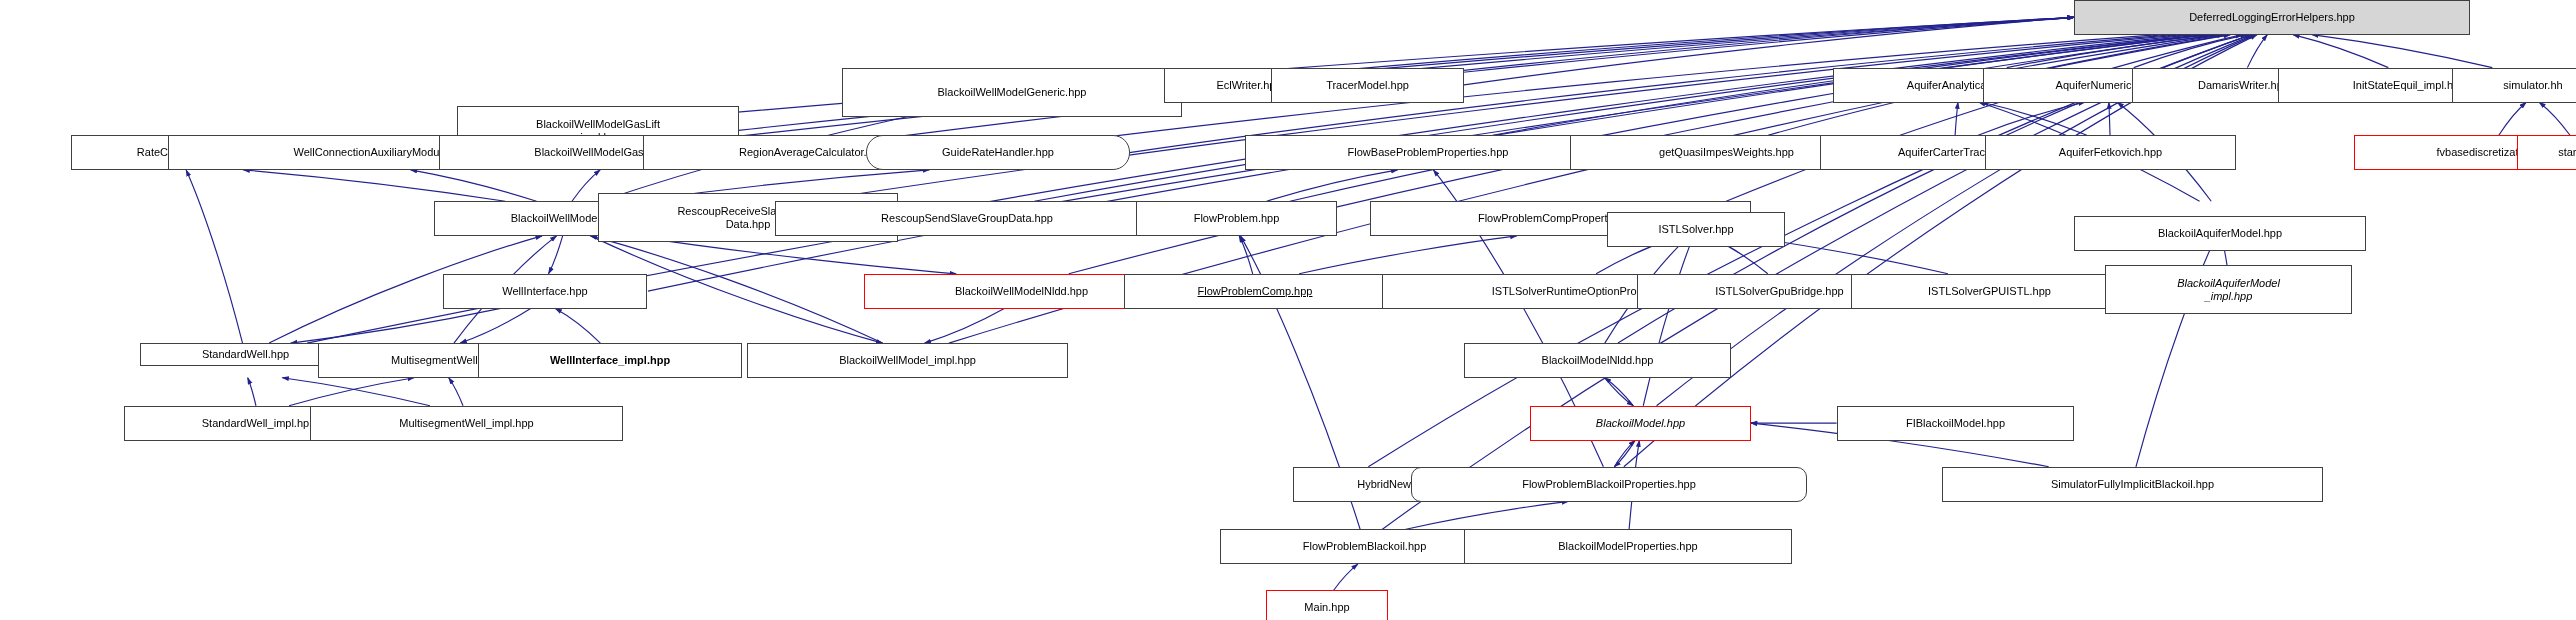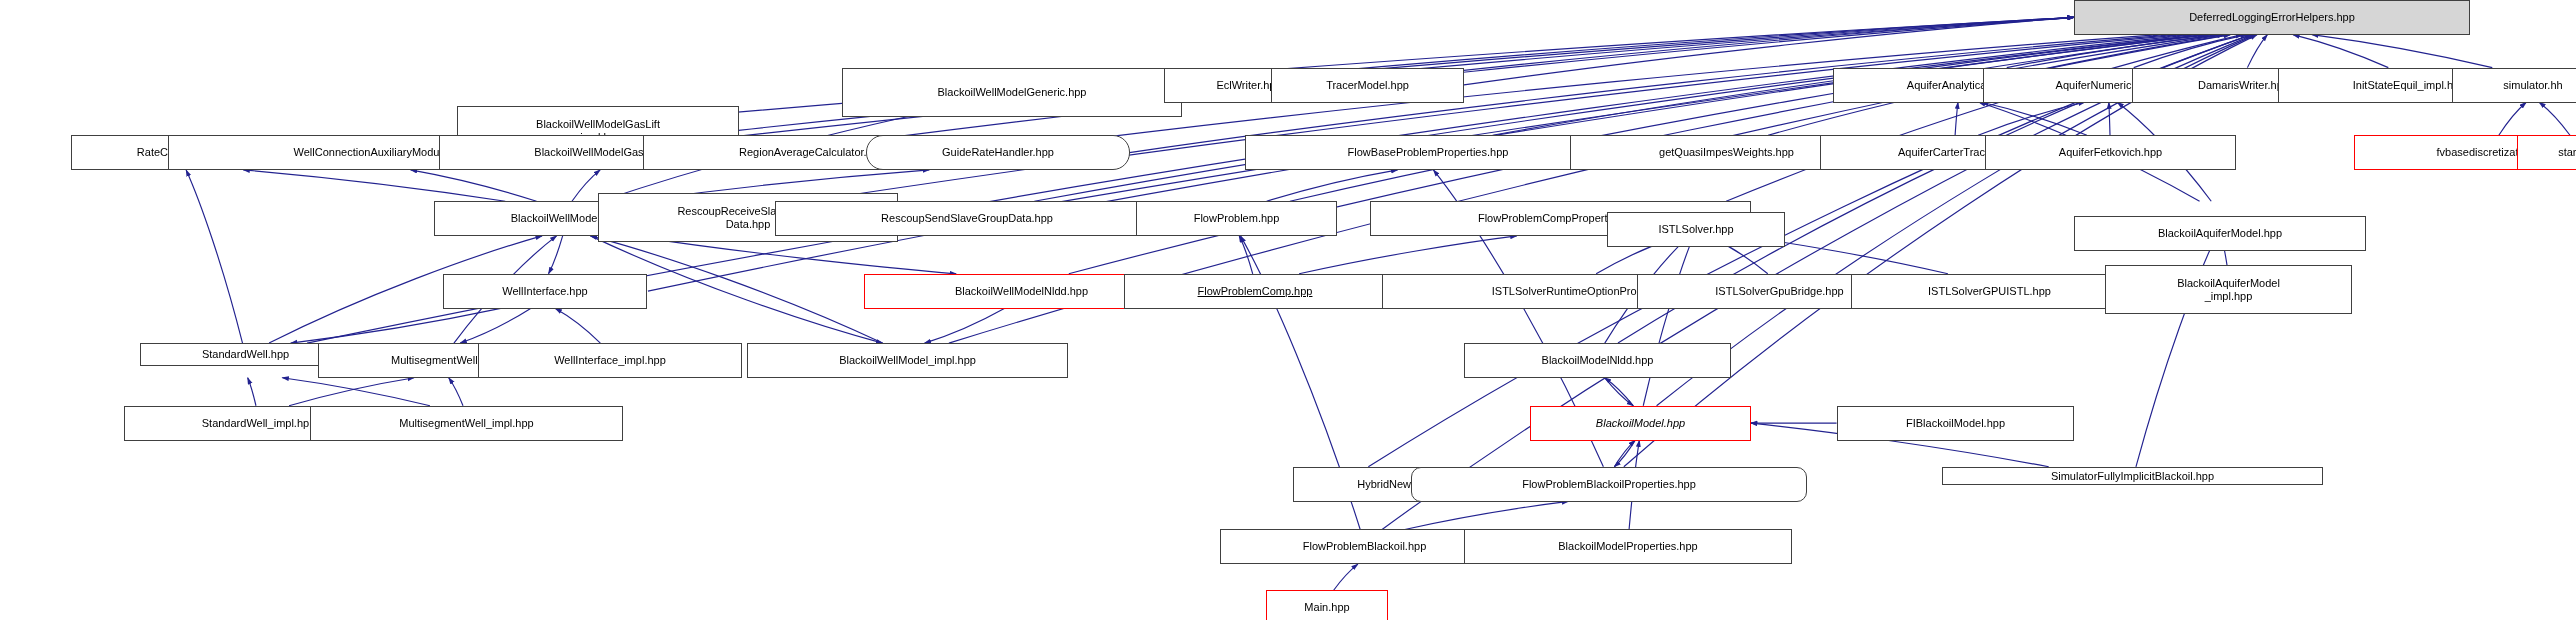--- a/index.html
+++ b/index.html
@@ -169,32 +169,32 @@
       <div class="node" style="left: 1136px; top: 201px; width: 201px; height: 35px;">FlowProblem.hpp</div>
       <div class="node" style="left: 1370px; top: 201px; width: 381px; height: 35px;">FlowProblemCompProperties.hpp</div>
       <div class="node" style="left: 1607px; top: 212px; width: 178px; height: 35px;">ISTLSolver.hpp</div>
       <div class="node" style="left: 2074px; top: 201px; width: 292px; height: 35px; margin-top: 15px;">BlackoilAquiferModel.hpp</div>
       <div class="node" style="left: 443px; top: 274px; width: 204px; height: 35px;">WellInterface.hpp</div>
       <div class="node red" style="left: 864px; top: 274px; width: 315px; height: 35px;">BlackoilWellModelNldd.hpp</div>
       <div class="node" style="left: 1124px; top: 274px; width: 262px; height: 35px; text-decoration: underline;">FlowProblemComp.hpp</div>
       <div class="node" style="left: 1382px; top: 274px; width: 396px; height: 35px;">ISTLSolverRuntimeOptionProxy.hpp</div>
       <div class="node" style="left: 1637px; top: 274px; width: 285px; height: 35px;">ISTLSolverGpuBridge.hpp</div>
       <div class="node" style="left: 1851px; top: 274px; width: 277px; height: 35px;">ISTLSolverGPUISTL.hpp</div>
-      <div class="node" style="left: 2105px; top: 265px; width: 247px; height: 49px;">BlackoilAquiferModel
+      <div class="node" style="left: 2105px; top: 265px; width: 247px; height: 49px; font-style: italic;">BlackoilAquiferModel
 _impl.hpp</div>
       <div class="node" style="left: 140px; top: 343px; width: 211px; height: 23px; text-align: center;">StandardWell.hpp</div>
       <div class="node" style="left: 318px; top: 343px; width: 254px; height: 35px;">MultisegmentWell.hpp</div>
-      <div class="node" style="left: 478px; top: 343px; width: 264px; height: 35px;">WellInterface_impl.hpp</div>
+      <div class="node" style="left: 478px; top: 343px; width: 264px; height: 35px; font-weight: bold;">WellInterface_impl.hpp</div>
       <div class="node" style="left: 747px; top: 343px; width: 321px; height: 35px;">BlackoilWellModel_impl.hpp</div>
       <div class="node" style="left: 1464px; top: 343px; width: 267px; height: 35px;">BlackoilModelNldd.hpp</div>
       <div class="node" style="left: 124px; top: 406px; width: 269px; height: 35px;">StandardWell_impl.hpp</div>
       <div class="node" style="left: 310px; top: 406px; width: 313px; height: 35px;">MultisegmentWell_impl.hpp</div>
       <div class="node red" style="left: 1530px; top: 406px; width: 221px; height: 35px; font-style: italic;">BlackoilModel.hpp</div>
       <div class="node" style="left: 1837px; top: 406px; width: 237px; height: 35px;">FIBlackoilModel.hpp</div>
       <div class="node" style="left: 1293px; top: 467px; width: 219px; height: 35px;">HybridNewton.hpp</div>
       <div class="node" style="left: 1411px; top: 467px; width: 396px; height: 35px; border-radius: 10px;">FlowProblemBlackoilProperties.hpp</div>
-      <div class="node" style="left: 1942px; top: 467px; width: 381px; height: 18px;">SimulatorFullyImplicitBlackoil.hpp</div>
+      <div class="node" style="left: 1942px; top: 467px; width: 381px; height: 35px;">SimulatorFullyImplicitBlackoil.hpp</div>
       <div class="node" style="left: 1220px; top: 529px; width: 289px; height: 35px;">FlowProblemBlackoil.hpp</div>
       <div class="node" style="left: 1464px; top: 529px; width: 328px; height: 35px;">BlackoilModelProperties.hpp</div>
       <div class="node red" style="left: 1266px; top: 590px; width: 122px; height: 35px;">Main.hpp</div>
     </div>
 </div>
 
 
 </body></html>

